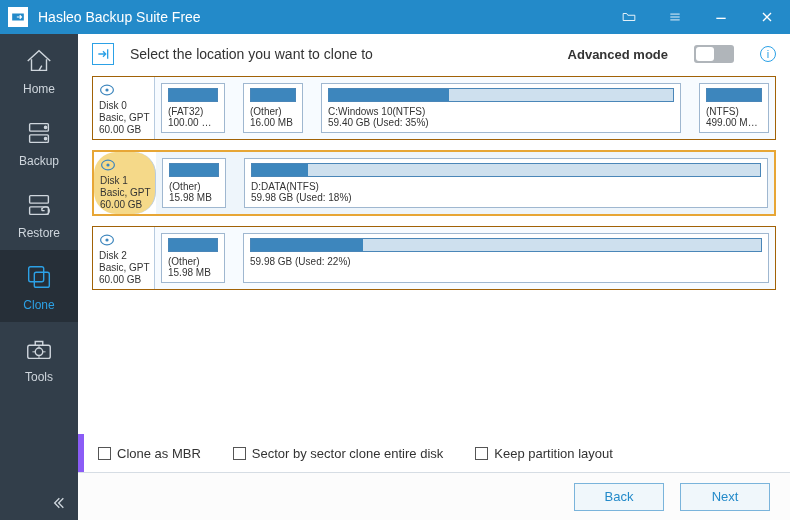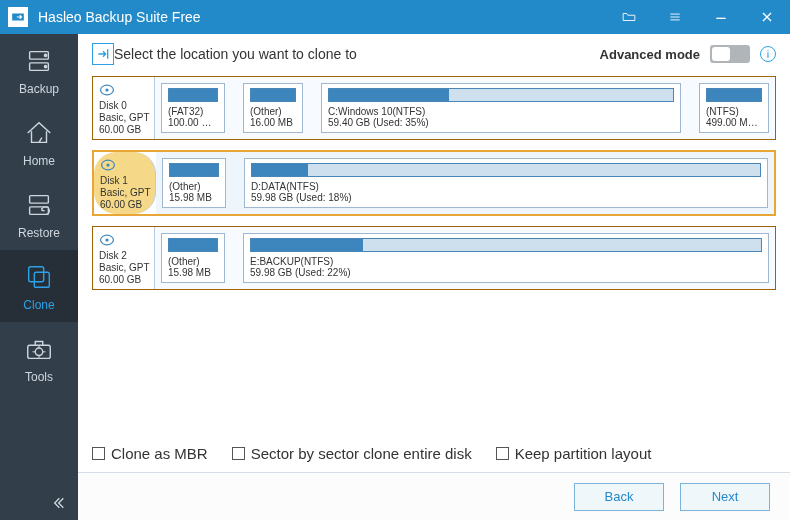--- a/index.html
+++ b/index.html
@@ -26,21 +26,21 @@
   .nav-icon { width: 34px; height: 34px; display: flex; align-items: center; justify-content: center; }
   .nav-icon svg { width: 30px; height: 30px; stroke: #cfd6dd; fill: none; stroke-width: 1.5; }
   .nav-item.active .nav-icon svg { stroke: #2ca1e6; }
   .sidebar-bottom { margin-top: auto; width: 100%; height: 34px; display: flex; align-items: center; justify-content: flex-end; padding-right: 12px; cursor: pointer; }
   .sidebar-bottom svg { width: 16px; height: 16px; stroke: #cfd6dd; fill: none; stroke-width: 2; }
 
   
   .main { flex: 1; display: flex; flex-direction: column; min-width: 0; }
 
   
-  .instr-bar { height: 40px; display: flex; align-items: center; padding: 0 14px; gap: 0; background: #fff; font-size: 14px; color: #333; }
+  .instr-bar { height: 40px; display: flex; align-items: center; padding: 0 14px; gap: 16px; background: #fff; font-size: 14px; color: #333; }
   .instr-icon { width: 22px; height: 22px; border: 1px solid #2ca1e6; display: flex; align-items: center; justify-content: center; }
   .instr-icon svg { width: 16px; height: 16px; }
   .instr-text { flex: 1; }
   .adv-label { font-size: 13px; color: #333; margin-right: 10px; font-weight: bold; }
   .toggle { width: 40px; height: 18px; background: #b0b5ba; border-radius: 3px; position: relative; cursor: pointer; }
   .toggle-knob { position: absolute; top: 2px; left: 2px; width: 18px; height: 14px; background: #fff; border-radius: 3px; }
   .info-icon { width: 16px; height: 16px; border: 1.5px solid #2ca1e6; border-radius: 50%; color: #2ca1e6; font-size: 11px; display: flex; align-items: center; justify-content: center; margin-left: 10px; cursor: pointer; }
 
   
   .disk-pane { flex: 1; overflow: auto; padding: 2px 14px 0 14px; background: #fff; }
@@ -52,21 +52,21 @@
   .disk-icon svg { width: 16px; height: 14px; }
   .disk-partitions { flex: 1; display: flex; gap: 18px; padding: 6px; background: #f7fbff; min-width: 0; }
   .disk-row.selected .disk-partitions { background: #eef5fb; }
 
   .part { border: 1px solid #9fb7d0; background: #fff; padding: 4px 6px; font-size: 10px; color: #333; display: flex; flex-direction: column; min-width: 0; }
   .part-bar { height: 14px; width: 100%; border: 1px solid #4a86b8; background: #cee0ee; position: relative; margin-bottom: 4px; }
   .part-fill { position: absolute; top: 0; left: 0; bottom: 0; background: #3d86bd; }
   .part-lbl { white-space: nowrap; overflow: hidden; text-overflow: ellipsis; }
 
   
-  .options { height: 38px; padding: 0 14px; display: flex; align-items: center; gap: 24px; font-size: 15px; color: #333; background: #fff; }
+  .options { height: 38px; padding: 0 14px; display: flex; align-items: center; gap: 32px; font-size: 13px; color: #333; background: #fff; margin-left: 6px; }
   .chk { display: flex; align-items: center; gap: 6px; cursor: pointer; }
   .chk .box { width: 13px; height: 13px; border: 1px solid #555; background: #fff; }
 
   
   .footer { height: 48px; border-top: 1px solid #d6dde4; display: flex; align-items: center; justify-content: flex-end; gap: 16px; padding: 0 20px; background: #fcfcfc; }
   .btn { width: 90px; height: 28px; border: 1px solid #7ab4db; background: #f0f7fb; color: #238ac9; font-size: 13px; display: flex; align-items: center; justify-content: center; cursor: pointer; }
 </style>
 </head>
 <body>
 
@@ -103,35 +103,35 @@
       </div>
     </div>
   </div>
 
   <div class="body">
 
     <div class="sidebar">
       <div class="nav-item">
         <span class="nav-icon">
           <svg viewBox="0 0 32 32">
+              <path d="M4 16 L16 5 L28 16 M8 14v12h16V14 M16 26l3-5"></path>
+            </svg>
+        </span>
+        <span>Home</span>
+      </div>
+      <div class="nav-item">
+        <span class="nav-icon">
+          <svg viewBox="0 0 32 32">
               <rect x="6" y="6" width="20" height="8" rx="1"></rect>
               <rect x="6" y="18" width="20" height="8" rx="1"></rect>
               <circle cx="23" cy="10" r="1.2" fill="#cfd6dd"></circle>
               <circle cx="23" cy="22" r="1.2" fill="#cfd6dd"></circle>
             </svg>
         </span>
         <span>Backup</span>
-      </div>
-      <div class="nav-item">
-        <span class="nav-icon">
-          <svg viewBox="0 0 32 32">
-              <path d="M4 16 L16 5 L28 16 M8 14v12h16V14 M16 26l3-5"></path>
-            </svg>
-        </span>
-        <span>Home</span>
       </div>
       <div class="nav-item">
         <span class="nav-icon">
           <svg viewBox="0 0 32 32">
               <rect x="6" y="6" width="20" height="8" rx="1"></rect>
               <rect x="6" y="18" width="20" height="8" rx="1"></rect>
               <path d="M23 26 A4 4 0 1 0 19 22 M19 22l0-3 M19 22l3 0" stroke-width="1.3"></path>
             </svg>
         </span>
         <span>Restore</span>
@@ -265,21 +265,20 @@
                 <div class="part-bar">
                   <div class="part-fill" style="width: 100%;"></div>
                 </div>
                 <div class="part-lbl">(Other)</div>
                 <div class="part-lbl">15.98 MB</div>
               </div>
               <div class="part" style="flex: 1 1 auto;">
                 <div class="part-bar">
                   <div class="part-fill" style="width: 22%;"></div>
                 </div>
-                <div class="part-lbl">E:BACKUP(NTFS)</div>
                 <div class="part-lbl">59.98 GB (Used: 22%)</div>
               </div>
             </div>
           </div>
         </div>
 
       <div class="options" id="options">
 
       <label class="chk">
             <span class="box"></span>

